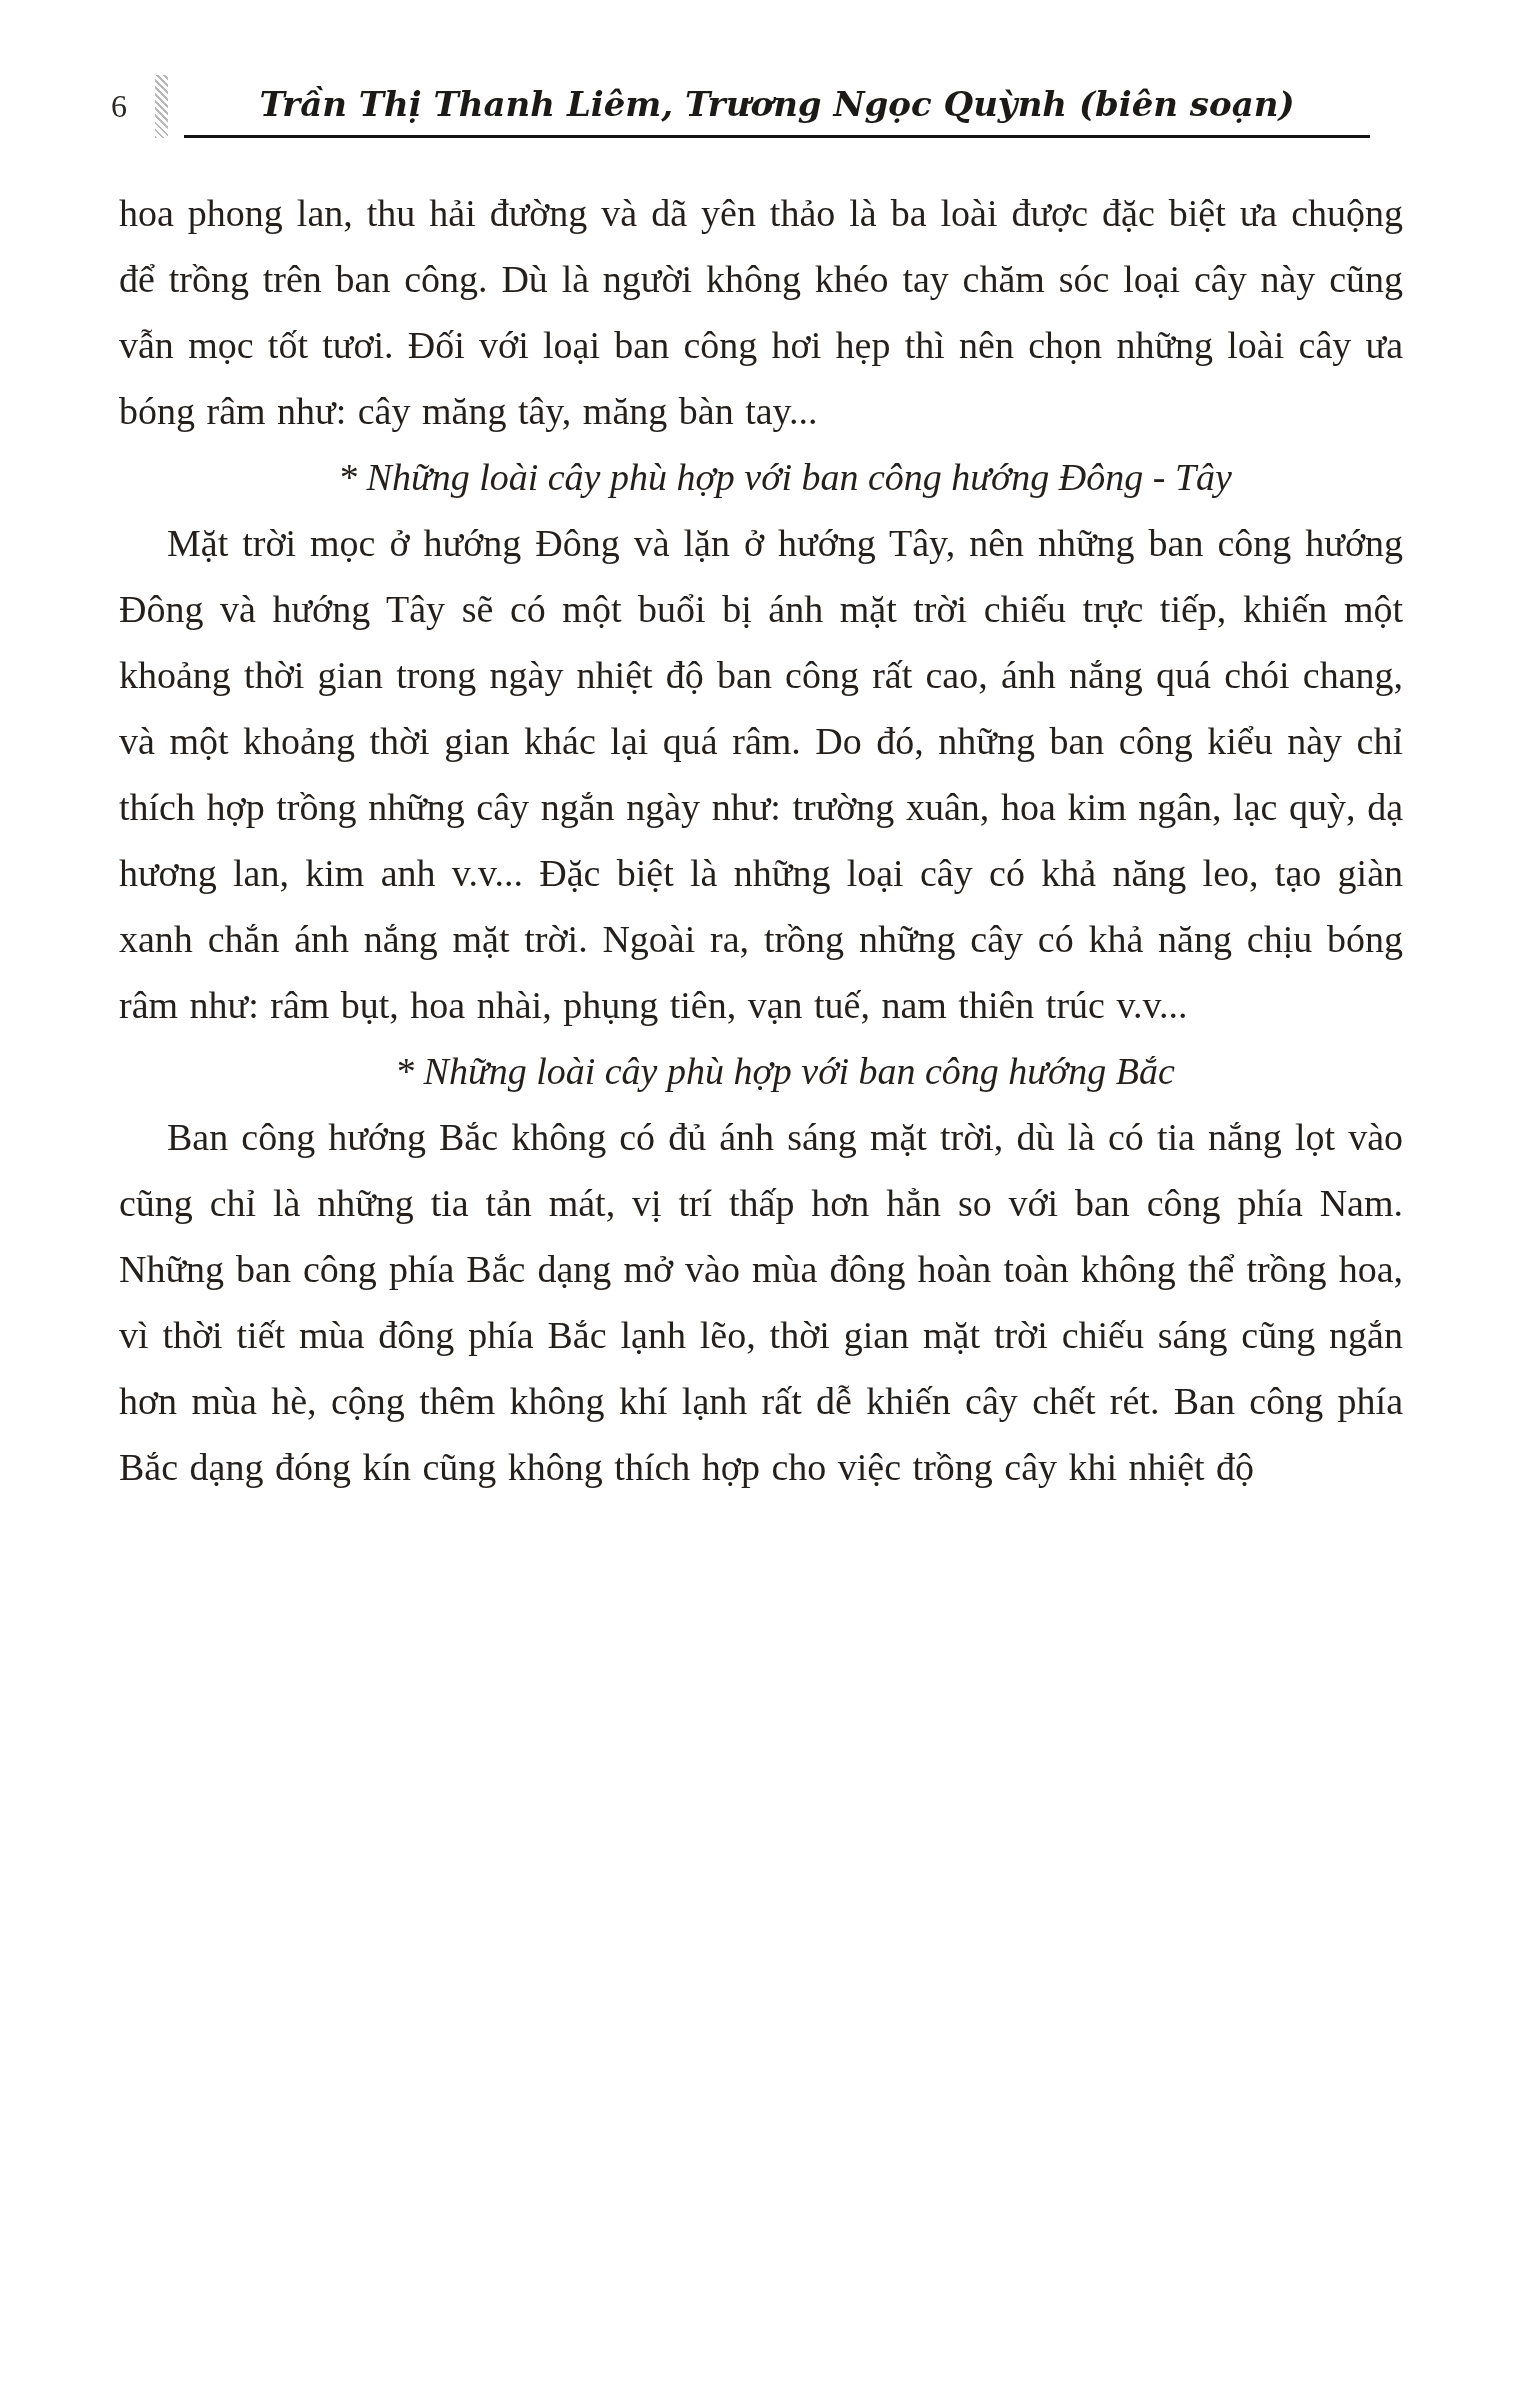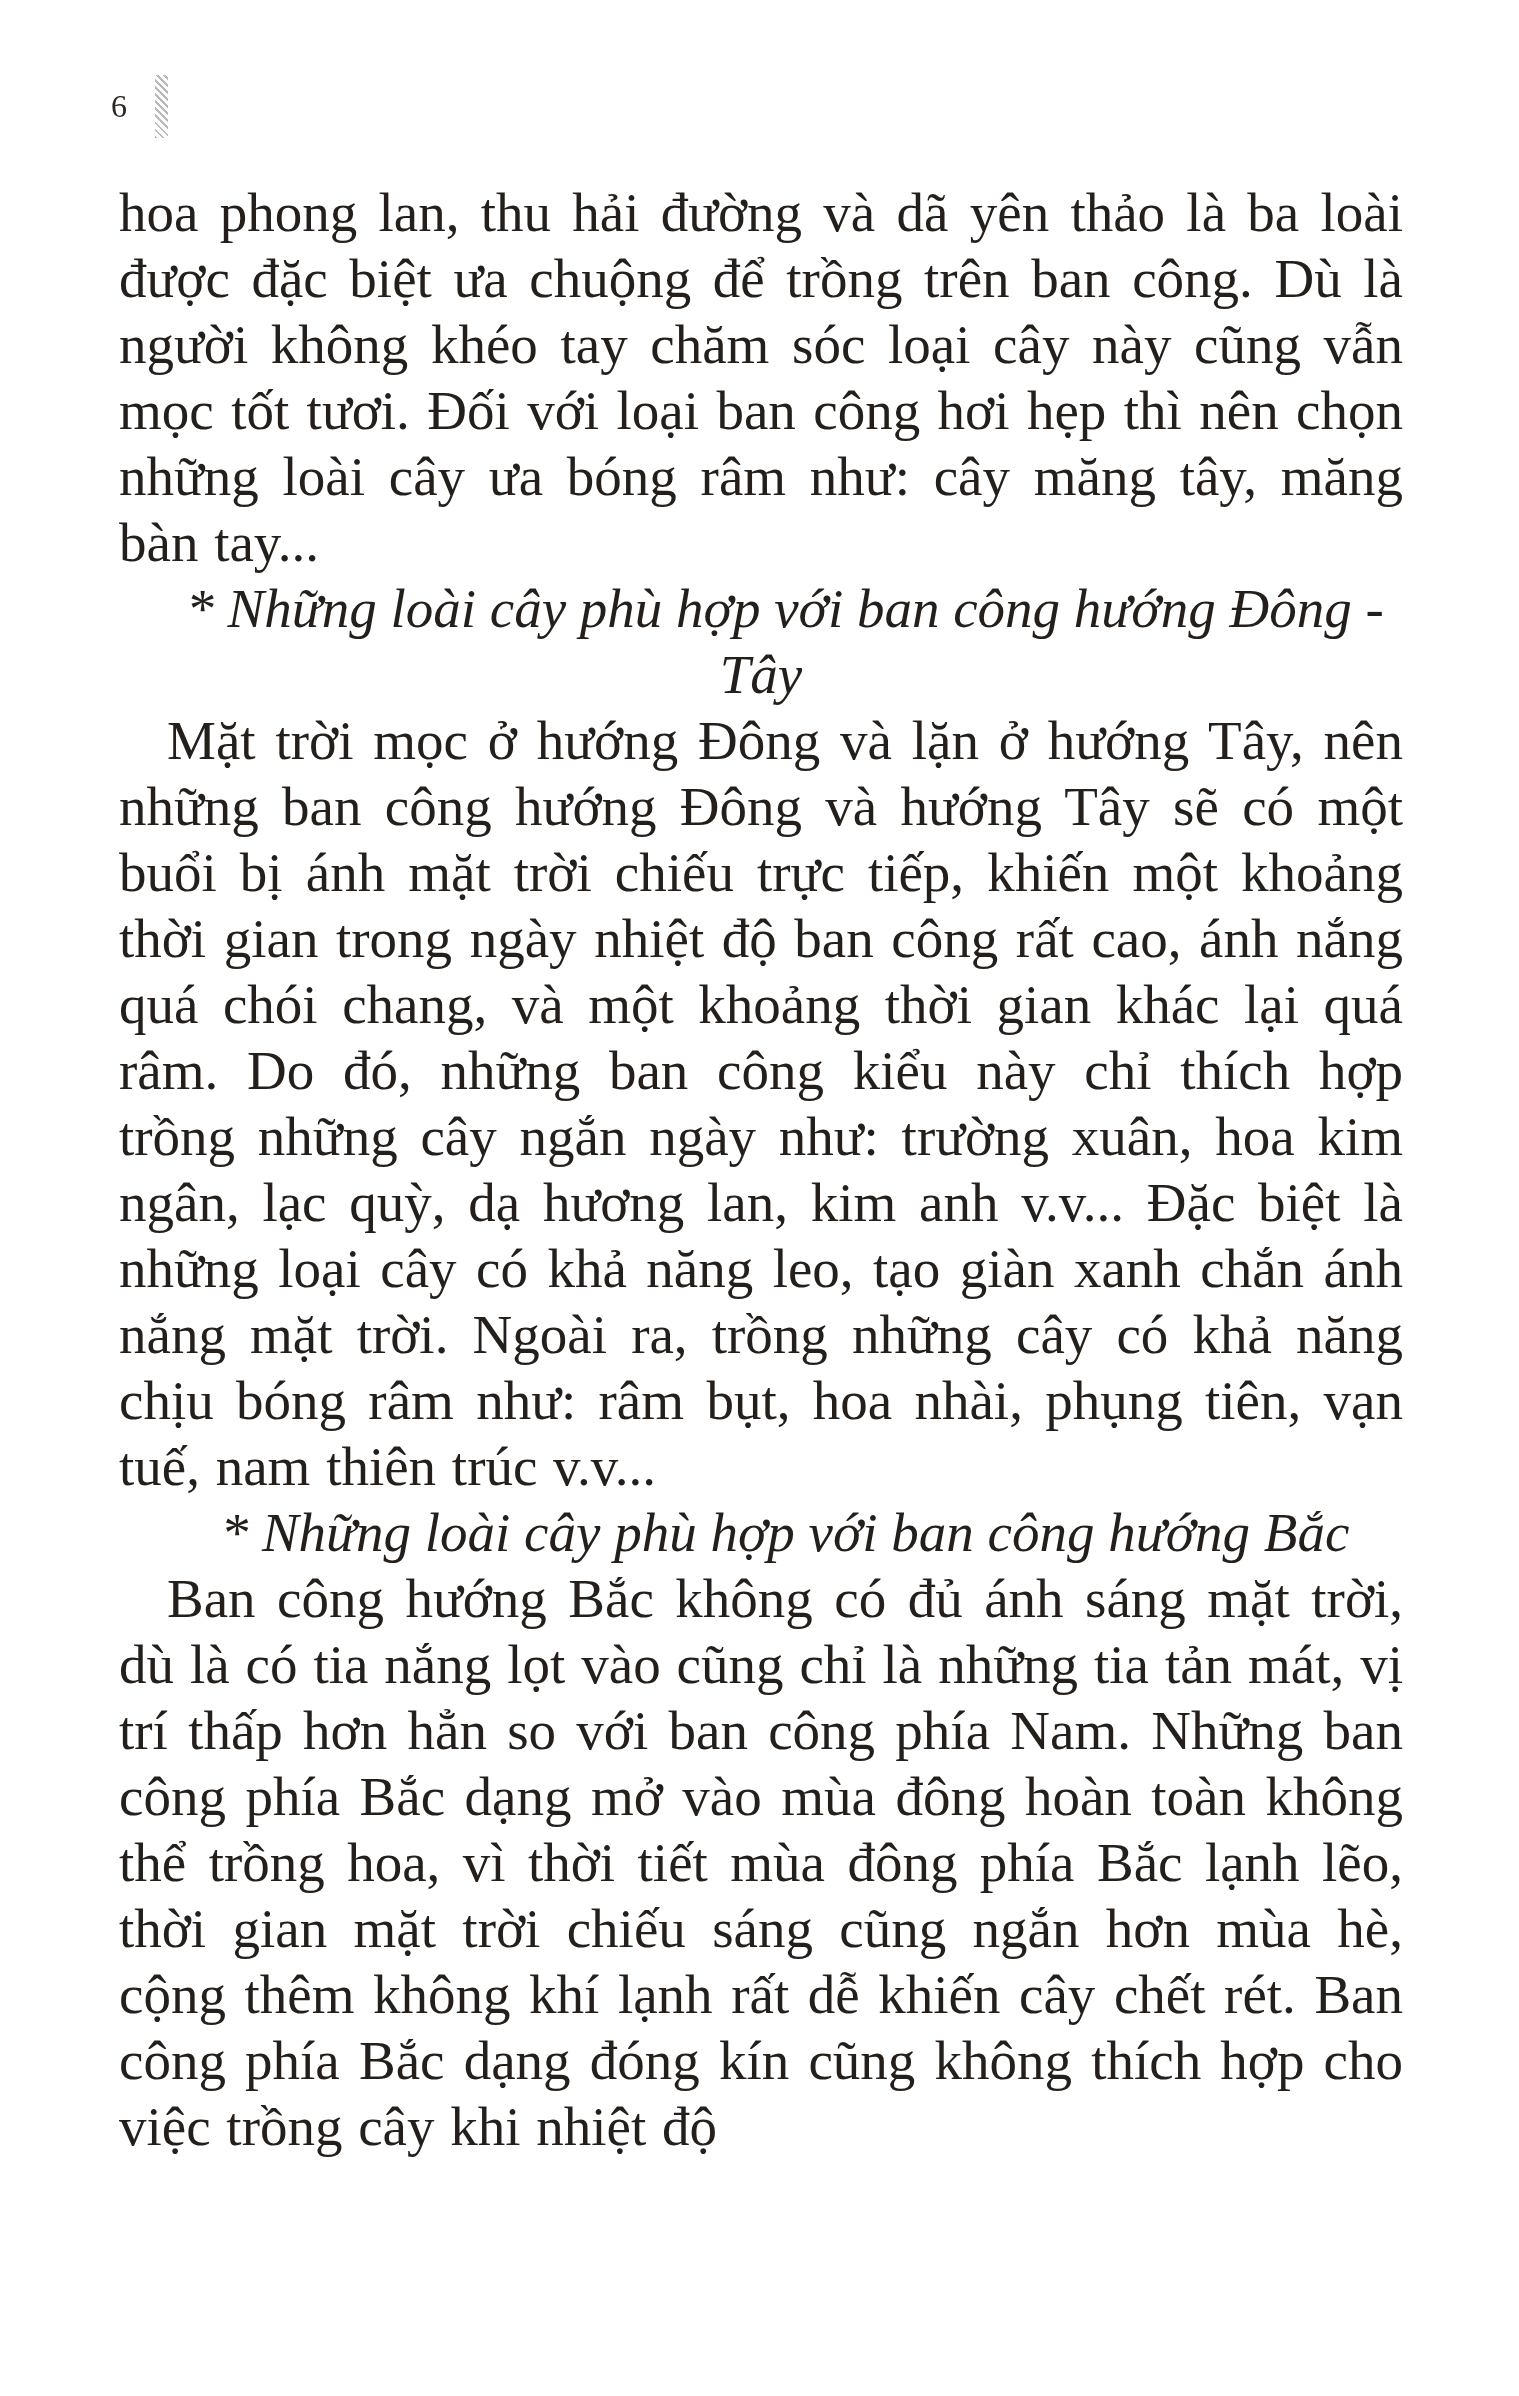--- a/index.html
+++ b/index.html
@@ -63,21 +63,21 @@
     height: 0;
     border-bottom: 3px solid #161412;
   }
 
   
   .body-text {
     position: absolute;
     top: 180px;
     left: 119px;
     right: 117px;
-    font-size: 55px;
+    font-size: 38px;
     line-height: 66px;
     text-align: justify;
     color: #241f1b;
   }
   .para {
     margin: 0;
     text-indent: 48px;
     word-spacing: 2px;
   }
   .para.no-indent {
@@ -91,20 +91,24 @@
   }
 </style>
 </head>
 <body>
 
 <div class="page">
 
   <header class="page-header">
     <div class="page-number">6</div>
     <div class="ornament"></div>
+    <div class="header-main">
+      <div class="header-title">Trần Thị Thanh Liêm, Trương Ngọc Quỳnh (biên soạn)</div>
+      <div class="header-rule"></div>
+    </div>
   </header>
 
   <main class="body-text">
     <p class="para no-indent">hoa phong lan, thu hải đường và dã yên thảo là ba loài được đặc biệt ưa chuộng để trồng trên ban công. Dù là người không khéo tay chăm sóc loại cây này cũng vẫn mọc tốt tươi. Đối với loại ban công hơi hẹp thì nên chọn những loài cây ưa bóng râm như: cây măng tây, măng bàn tay...</p>
     <p class="subheading">* Những loài cây phù hợp với ban công hướng Đông - Tây</p>
     <p class="para">Mặt trời mọc ở hướng Đông và lặn ở hướng Tây, nên những ban công hướng Đông và hướng Tây sẽ có một buổi bị ánh mặt trời chiếu trực tiếp, khiến một khoảng thời gian trong ngày nhiệt độ ban công rất cao, ánh nắng quá chói chang, và một khoảng thời gian khác lại quá râm. Do đó, những ban công kiểu này chỉ thích hợp trồng những cây ngắn ngày như: trường xuân, hoa kim ngân, lạc quỳ, dạ hương lan, kim anh v.v... Đặc biệt là những loại cây có khả năng leo, tạo giàn xanh chắn ánh nắng mặt trời. Ngoài ra, trồng những cây có khả năng chịu bóng râm như: râm bụt, hoa nhài, phụng tiên, vạn tuế, nam thiên trúc v.v...</p>
     <p class="subheading">* Những loài cây phù hợp với ban công hướng Bắc</p>
     <p class="para">Ban công hướng Bắc không có đủ ánh sáng mặt trời, dù là có tia nắng lọt vào cũng chỉ là những tia tản mát, vị trí thấp hơn hẳn so với ban công phía Nam. Những ban công phía Bắc dạng mở vào mùa đông hoàn toàn không thể trồng hoa, vì thời tiết mùa đông phía Bắc lạnh lẽo, thời gian mặt trời chiếu sáng cũng ngắn hơn mùa hè, cộng thêm không khí lạnh rất dễ khiến cây chết rét. Ban công phía Bắc dạng đóng kín cũng không thích hợp cho việc trồng cây khi nhiệt độ</p>
   </main>
 

